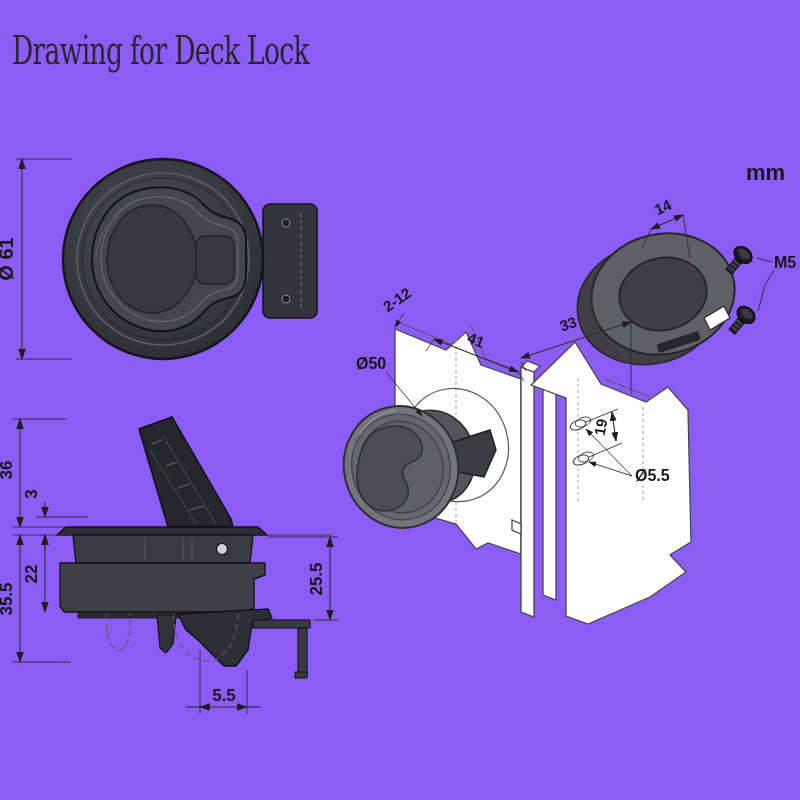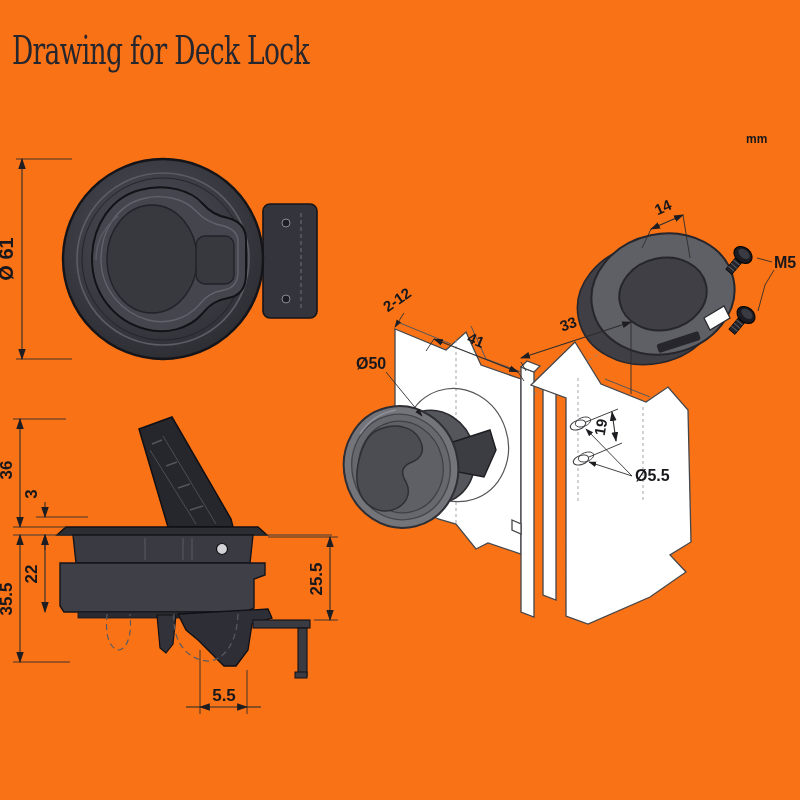--- a/index.html
+++ b/index.html
@@ -1,21 +1,21 @@
 <!DOCTYPE html>
 <html><head>
 <meta charset="utf-8">
 <style>
   html,body{margin:0;padding:0;background:#fff;}
-  #stage{position:relative;width:800px;height:800px;background:#f97316;overflow:hidden;
+  #stage{position:relative;width:800px;height:800px;background:#8b5cf6;overflow:hidden;
          font-family:"Liberation Sans",sans-serif;}
   .title{position:absolute;left:12px;top:28px;font-family:"DejaVu Serif",serif;
          font-size:39px;color:#26262e;letter-spacing:-1px;transform:scaleX(.68);
          transform-origin:left top;white-space:nowrap;}
-  .unit{position:absolute;left:746px;top:132px;font-size:12px;font-weight:bold;color:#17171c;}
+  .unit{position:absolute;left:746px;top:160px;font-size:22px;font-weight:bold;color:#17171c;}
   svg{position:absolute;}
   #front-view{left:0;top:126px;}
   #side-view{left:0;top:398px;}
   #exploded-view{left:338px;top:172px;}
   text{font-family:"Liberation Sans",sans-serif;font-weight:bold;fill:#17171c;}
   .dimline{stroke:#2e2e2e;stroke-width:1.1;fill:none;}
   .extline{stroke:#2e2e2e;stroke-width:0.9;fill:none;}
   .outline{stroke:#46464a;stroke-width:1.3;fill:#ffffff;}
   .thin{stroke:#55555a;stroke-width:1;fill:none;}
 </style>

